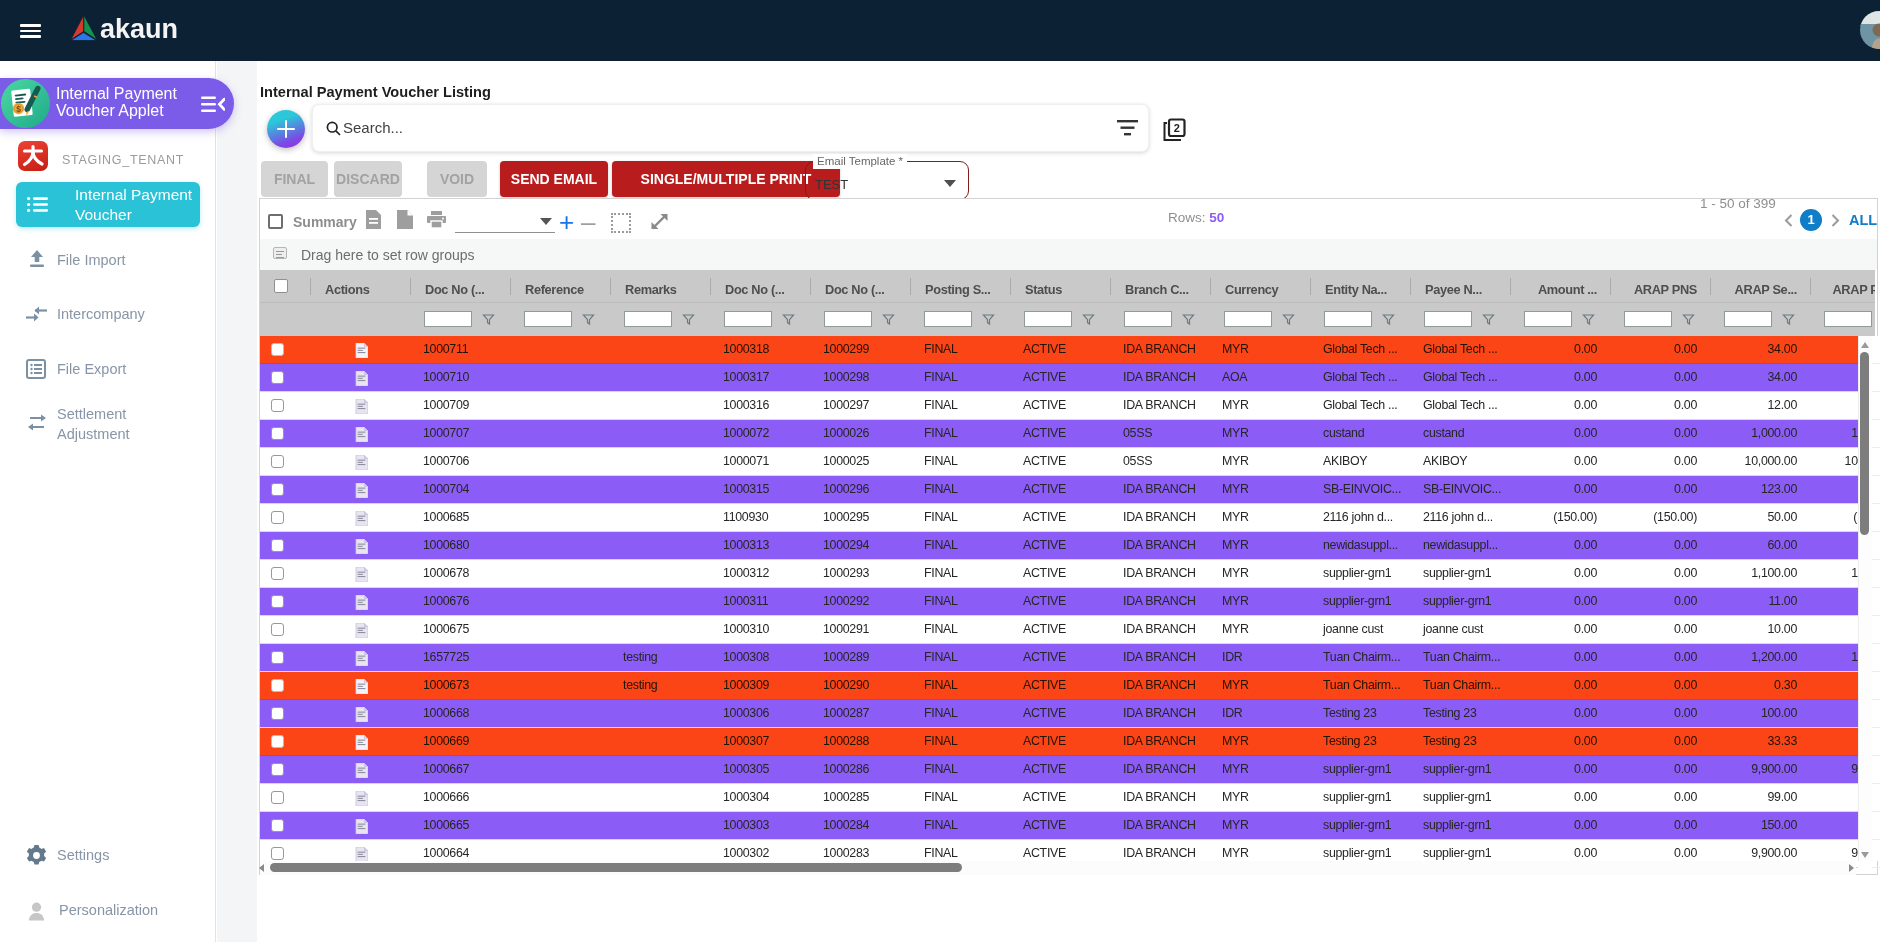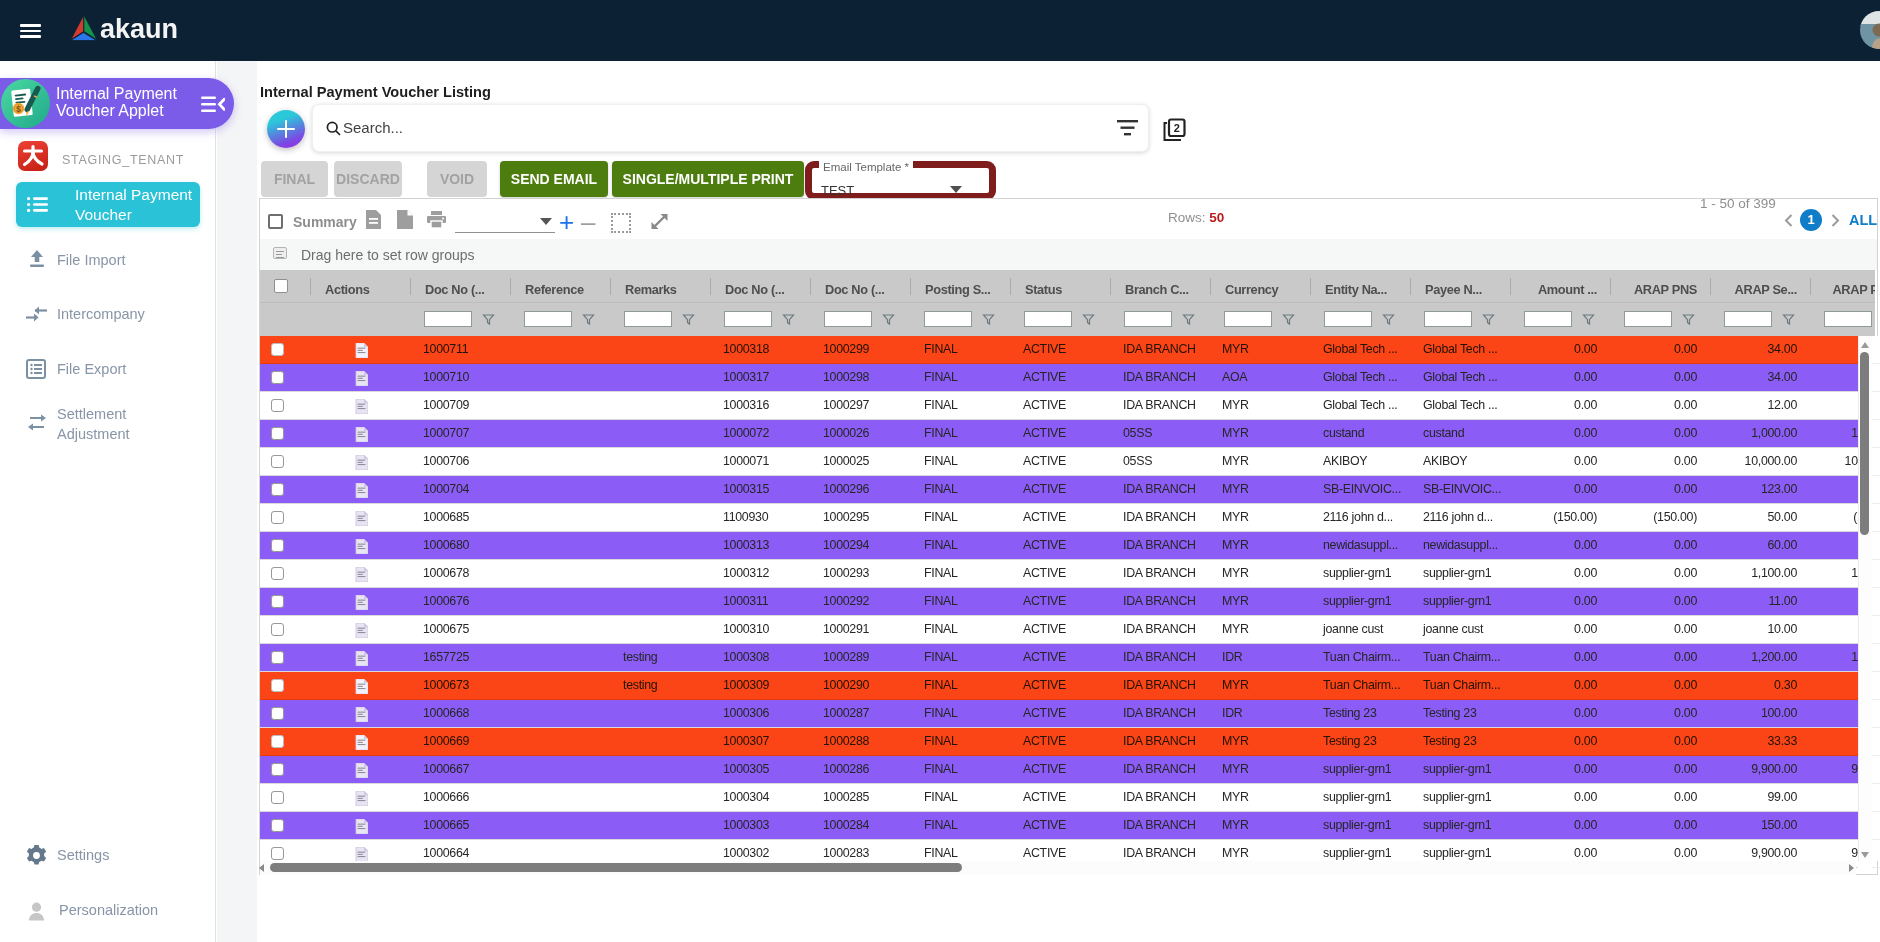--- a/index.html
+++ b/index.html
@@ -26,38 +26,38 @@
 .mic{position:absolute;left:26px}
 #title{position:absolute;left:260px;top:84px;font-size:14.6px;font-weight:bold;color:#1e1e1e}
 #plus{position:absolute;left:267px;top:110px;width:38px;height:38px;border-radius:50%;background:linear-gradient(160deg,#2bc8d9 28%,#7a4be4 75%,#9333e0 95%);box-shadow:0 2px 6px rgba(0,0,0,.25)}
 #plus:before{content:"";position:absolute;left:10px;top:17.6px;width:18px;height:2.8px;background:#fff;border-radius:1px}
 #plus:after{content:"";position:absolute;left:17.6px;top:10px;width:2.8px;height:18px;background:#fff;border-radius:1px}
 #search{position:absolute;left:312px;top:104px;width:837px;height:48px;background:#fff;border:1px solid #efefef;border-radius:7px;box-shadow:0 1px 4px rgba(0,0,0,.16)}
 #search .ph{position:absolute;left:30px;top:14px;color:#3f3f3f;font-size:15px}
 
 .btn{position:absolute;top:161px;height:36px;border-radius:4px;font-size:14px;font-weight:bold;
   text-align:center;color:#a2a2a2;background:#d5d5d5;line-height:36px}
-.btn.b{background:#4d7c0f;color:#fff;box-shadow:0 1px 3px rgba(0,0,0,.2)}
-#etf{position:absolute;left:805px;top:161px;width:191px;height:39px;border:7px solid #7f1d1d;border-radius:9px}
+.btn.b{background:#b91c1c;color:#fff;box-shadow:0 1px 3px rgba(0,0,0,.2)}
+#etf{position:absolute;left:805px;top:161px;width:164px;height:39px;border:1px solid #7f1d1d;border-radius:9px}
 #etf .lab{position:absolute;left:7px;top:-8px;background:#fff;padding:0 4px;font-size:11.5px;color:#666;line-height:15px}
 #etf .val{position:absolute;left:9px;top:15px;font-size:13px;color:#333}
 #etf .tri{position:absolute;left:138px;top:18px;width:0;height:0;border-left:6px solid transparent;border-right:6px solid transparent;border-top:7.5px solid #4f4f4f}
 
 #panel{position:absolute;left:259px;top:198px;width:1619px;height:677px;border:1px solid #d2d2d2;background:#fff}
 
 #tb-cb{position:absolute;left:268px;top:214px;width:15px;height:15px;border:2px solid #6e6e6e;border-radius:2px;background:#fff;box-sizing:border-box}
 #tb-sum{position:absolute;left:293px;top:214px;color:#8d8d8d;font-size:14px;font-weight:bold}
 .tbi{position:absolute}
 #tb-line{position:absolute;left:455px;top:232px;width:100px;height:1px;background:#8f8f8f}
 #tb-tri{position:absolute;left:540px;top:218px;width:0;height:0;border-left:6px solid transparent;border-right:6px solid transparent;border-top:7.5px solid #555}
 #tb-plus{position:absolute;left:559px;top:207px;color:#1a73e8;font-size:26px;font-weight:500}
 #tb-min{position:absolute;left:581px;top:207px;color:#9e9e9e;font-size:26px}
 #tb-dots{position:absolute;left:611px;top:213px;width:16px;height:16px;border:2px dotted #9a9a9a;box-sizing:content-box}
 #rows50{position:absolute;left:1168px;top:210px;font-size:13.5px;color:#8f8f8f}
-#rows50 b{color:#b91c1c}
+#rows50 b{color:#8b5cf6}
 #pag{position:absolute;left:1700px;top:196px;font-size:13.5px;color:#8f8f8f}
 #pgc{position:absolute;left:1800px;top:209px;width:22px;height:22px;border-radius:50%;background:#0f7dc8;color:#fff;font-size:13px;font-weight:bold;text-align:center;line-height:22px}
 #all{position:absolute;left:1849px;top:212px;color:#0f7dc8;font-size:14.5px;font-weight:bold}
 
 
 #drag{position:absolute;left:260px;top:239px;width:1617px;height:31px;background:#f6f7f7}
 #dragic{position:absolute;left:273px;top:247px;width:14px;height:12px;border:1px solid #b5b5b5;border-radius:2px;background:#eee}
 #dragtx{position:absolute;left:301px;top:247px;color:#6d6d6d;font-size:14px}
 
 #hdr{position:absolute;left:260px;top:270px;width:1615px;height:66px;background:#c9c9c9;overflow:hidden}
@@ -217,21 +217,21 @@
 </svg>
 <svg class="abs" style="left:1163px;top:118px" width="23" height="24" viewBox="0 0 23 24">
   <path d="M4 5 L1.5 5 L1.5 22 L18 22" fill="none" stroke="#222" stroke-width="2"></path>
   <rect x="6" y="1.5" width="15.5" height="16.5" rx="2" fill="none" stroke="#222" stroke-width="2.2"></rect>
   <text x="13.7" y="14" font-size="11" font-weight="bold" fill="#222" text-anchor="middle">2</text>
 </svg>
 <div class="btn" style="left:261px;width:67px">FINAL</div>
 <div class="btn" style="left:334px;width:68px">DISCARD</div>
 <div class="btn" style="left:427px;width:60px">VOID</div>
 <div class="btn b" style="left:500px;width:108px">SEND EMAIL</div>
-<div class="btn b" style="left:612px;width:192px">SINGLE/MULTIPLE PRINT</div>
+<div class="btn b" style="left:612px;width:228px">SINGLE/MULTIPLE PRINT</div>
 <div id="etf">
     <div class="lab">Email Template *</div>
     <div class="val">TEST</div>
     <div class="tri"></div>
   </div>
 
 <div id="panel"></div>
 <div id="tb-cb"></div>
 <div id="tb-sum">Summary</div>
 <svg class="tbi" style="left:366px;top:210px" width="15" height="19" viewBox="0 0 15 19">

